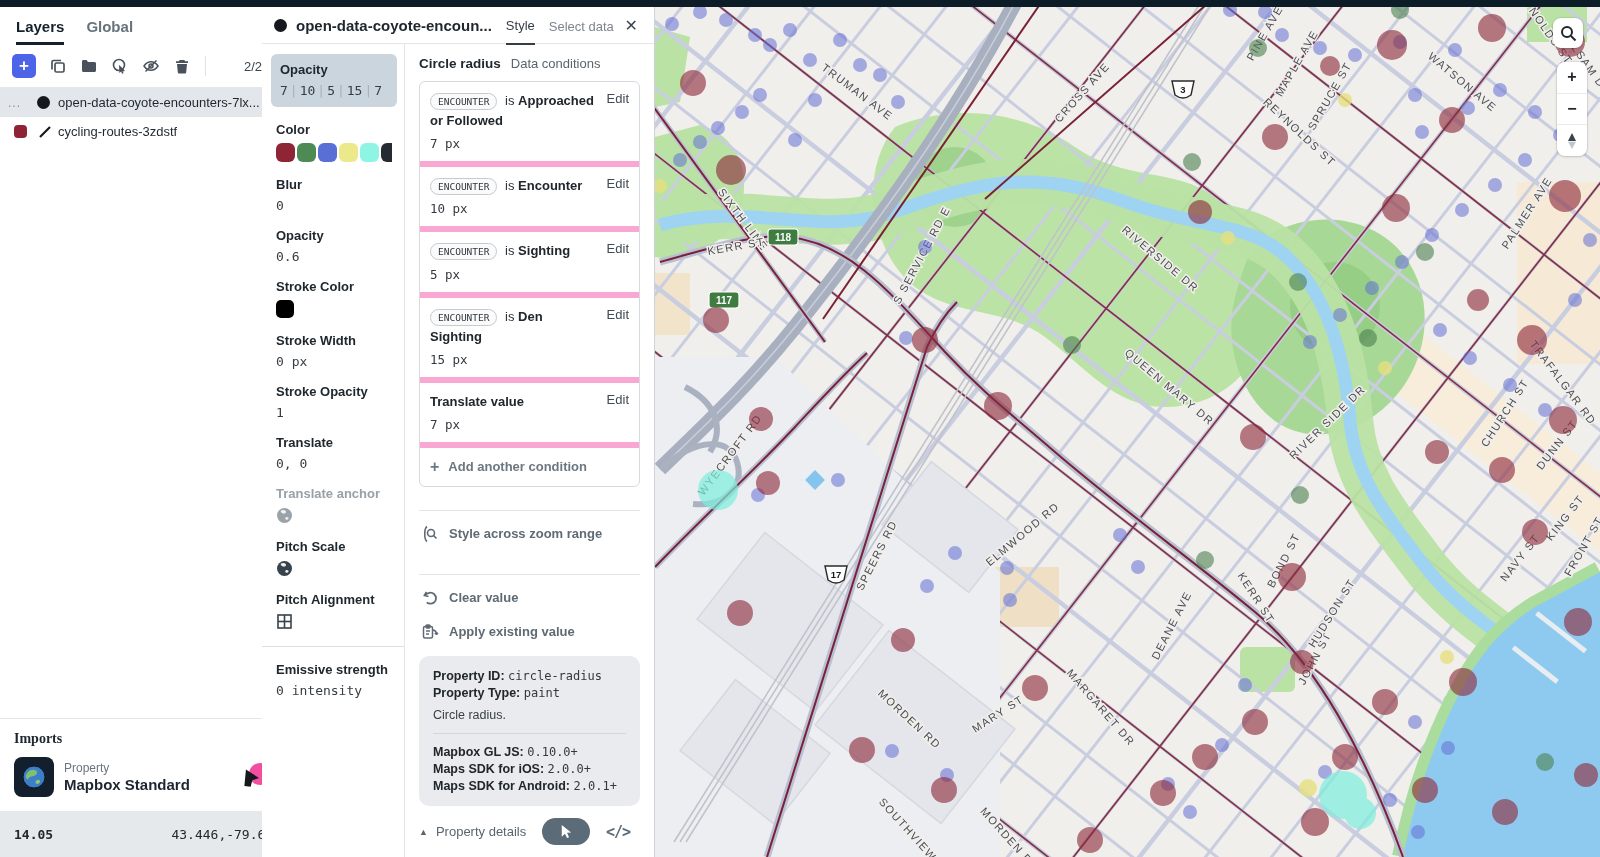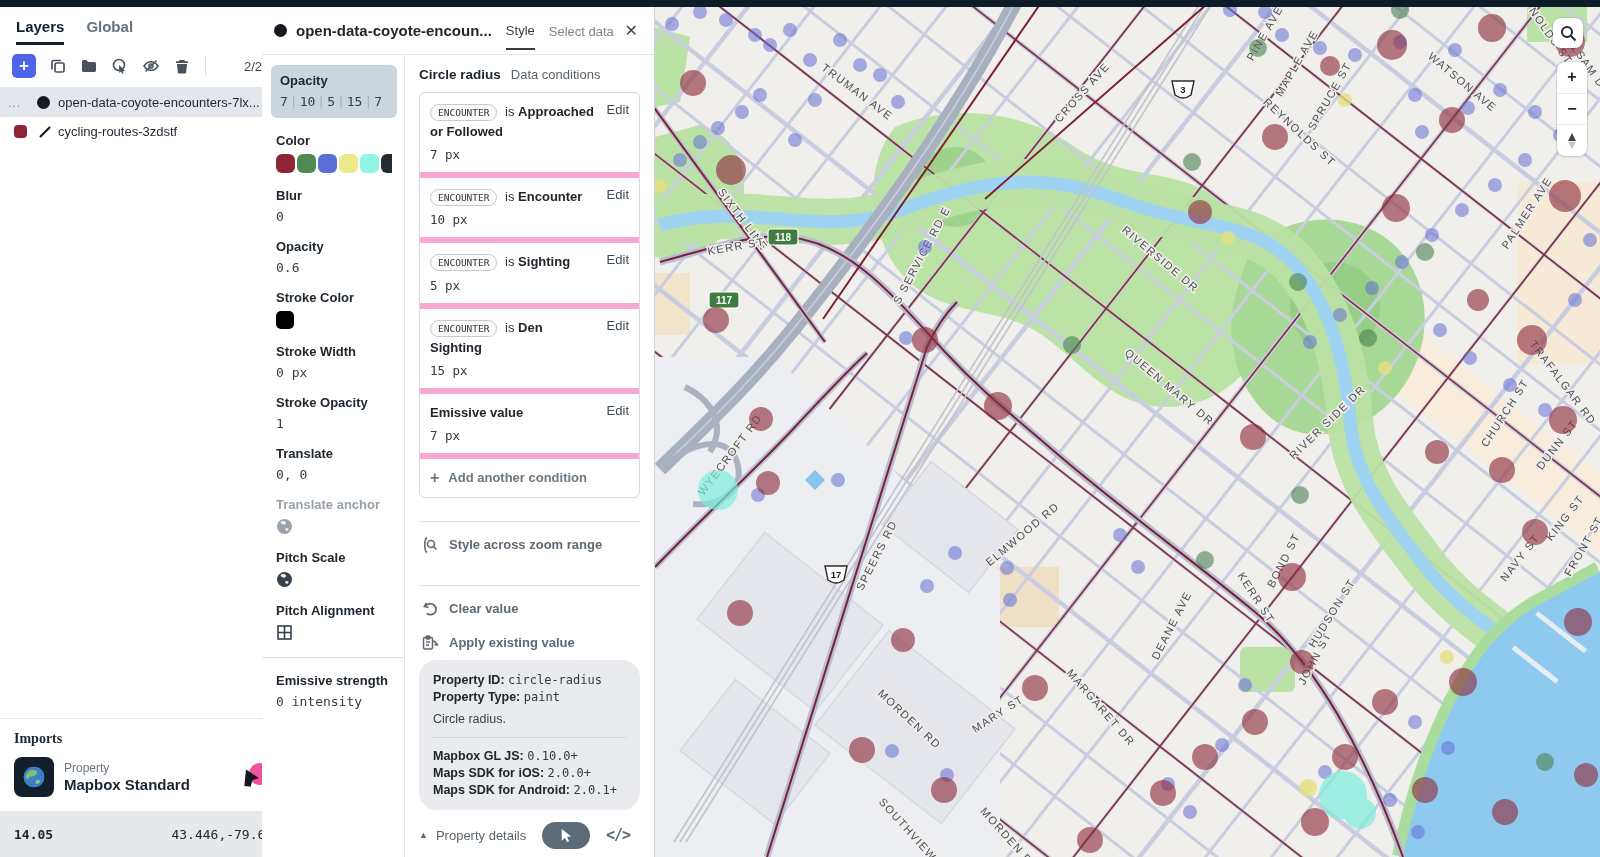--- a/index.html
+++ b/index.html
@@ -33,21 +33,21 @@
   .imp-thumb { width:40px; height:40px; border-radius:8px; background:#141f2e; flex:none; display:flex; align-items:center; justify-content:center; }
   .imp-txt { margin-left:10px; }
   .imp-cap { font-size:12px; color:#6b7580; }
   .imp-name { font-size:15px; font-weight:bold; color:#1c2530; margin-top:1px; }
   .imp-cursor { position:absolute; right:8px; top:2px; width:34px; height:34px; }
   #statusbar { height:46px; background:#e6e9ec; display:flex; align-items:center; justify-content:space-between; padding:0 14px; font-size:13px; color:#23282d; }
   #statusbar .z { font-weight:bold; }
 
   
   #panel { position:absolute; top:7px; left:262px; width:393px; bottom:0; background:#fff; border-right:1px solid #ced3d7; display:flex; flex-direction:column; z-index:20; }
-  .p-header { height:48px; border-bottom:1px solid #e4e6e9; display:flex; align-items:center; padding:0 12px; flex:none; }
+  .p-header { height:37px; border-bottom:1px solid #e4e6e9; display:flex; align-items:center; padding:0 12px; flex:none; }
   .p-dot { width:13px; height:13px; border-radius:50%; background:#15191e; flex:none; margin-right:9px; }
   .p-title { font-size:15px; font-weight:bold; color:#1e262e; white-space:nowrap; }
   .p-tab { font-size:13px; color:#7d858d; margin-left:14px; padding:12px 0 10px 0; cursor:pointer; }
   .p-tab.active { color:#343c44; border-bottom:2px solid #343c44; }
   .p-close { margin-left:auto; color:#3c4650; font-size:16px; cursor:pointer; padding:2px 4px; }
   .p-cols { display:flex; flex:1; min-height:0; }
   .p-left { width:143px; border-right:1px solid #e4e6e9; padding:12px 12px 10px 14px; overflow:hidden; flex:none; }
   .prop { margin-top:15px; }
   .prop:first-child { margin-top:0; }
   .prop-label { font-size:13px; font-weight:bold; color:#20282f; }
@@ -71,21 +71,21 @@
   .chip { font-family:"DejaVu Sans Mono",monospace; font-size:9.5px; color:#30363c; background:#fbfbfb; border:1px solid #c6cacc; border-radius:9px; padding:2px 7px 2px 7px; margin-right:4px; }
   .cond-line b { color:#20262c; }
   .edit-link { position:absolute; top:9px; right:10px; font-size:13px; color:#3f4a54; cursor:pointer; }
   .cond-px { font-size:12.5px; color:#33393f; margin-top:5px; }
   .add-row { display:flex; align-items:center; gap:9px; padding:10px 10px; font-size:13px; font-weight:bold; color:#6d7780; cursor:pointer; }
   .add-row .plus { font-size:16px; font-weight:bold; color:#6d7780; }
   .act-sec { margin-top:23px; border-top:1px solid #e2e5e8; padding-top:6px; flex:none;text-align:right; }
   .act-row { display:flex; align-items:center; gap:10px; padding:8px 2px; font-size:13px; font-weight:bold; color:#5f6a74; cursor:pointer; }
   .act-ic { width:18px; height:18px; color:#5f6a74; flex:none; display:flex; align-items:center; justify-content:center; }
   #p-right-spacer { flex:1; }
-  #details-box { background:#e9ebee; border-radius:18px; padding:13px 14px; font-size:12.5px; color:#2e353c; flex:none; }
+  #details-box { background:#e9ebee; border-radius:10px; padding:13px 14px; font-size:12.5px; color:#2e353c; flex:none; }
   .det-line { margin-top:3px; }
   .det-line:first-child { margin-top:0; }
   .det-line b { color:#20262c; }
   .det-mono { font-family:"DejaVu Sans Mono",monospace; font-size:12px; color:#33393f; }
   .det-desc { margin-top:8px; color:#3a4147; }
   .det-hr { border-top:1px solid #d3d7da; margin:11px 0; }
   #p-bottom { display:flex; align-items:center; margin-top:12px; flex:none; }
   .pd-toggle { display:flex; align-items:center; gap:8px; font-size:13px; color:#5a646c; cursor:pointer; }
   .pd-tri { font-size:9px; color:#5a646c; }
   .pd-pill { margin-left:auto; width:48px; height:27px; border-radius:14px; background:#5b6b77; display:flex; align-items:center; justify-content:center; cursor:pointer; }
@@ -326,21 +326,21 @@
             <div class="cond-line"><span class="chip">ENCOUNTER</span> is <b>Sighting</b></div>
             <span class="edit-link">Edit</span>
             <div class="cond-px mono">5 px</div>
           </div>
           <div class="cond-row">
             <div class="cond-line"><span class="chip">ENCOUNTER</span> is <b>Den Sighting</b></div>
             <span class="edit-link">Edit</span>
             <div class="cond-px mono">15 px</div>
           </div>
           <div class="cond-row">
-            <div class="cond-line"><b>Emissive value</b></div>
+            <div class="cond-line"><b>Translate value</b></div>
             <span class="edit-link">Edit</span>
             <div class="cond-px mono">7 px</div>
           </div>
           <div class="add-row">
             <span class="plus">+</span>
             <span>Add another condition</span>
           </div>
         </div>
 
       <div class="act-sec" id="range-actions">

